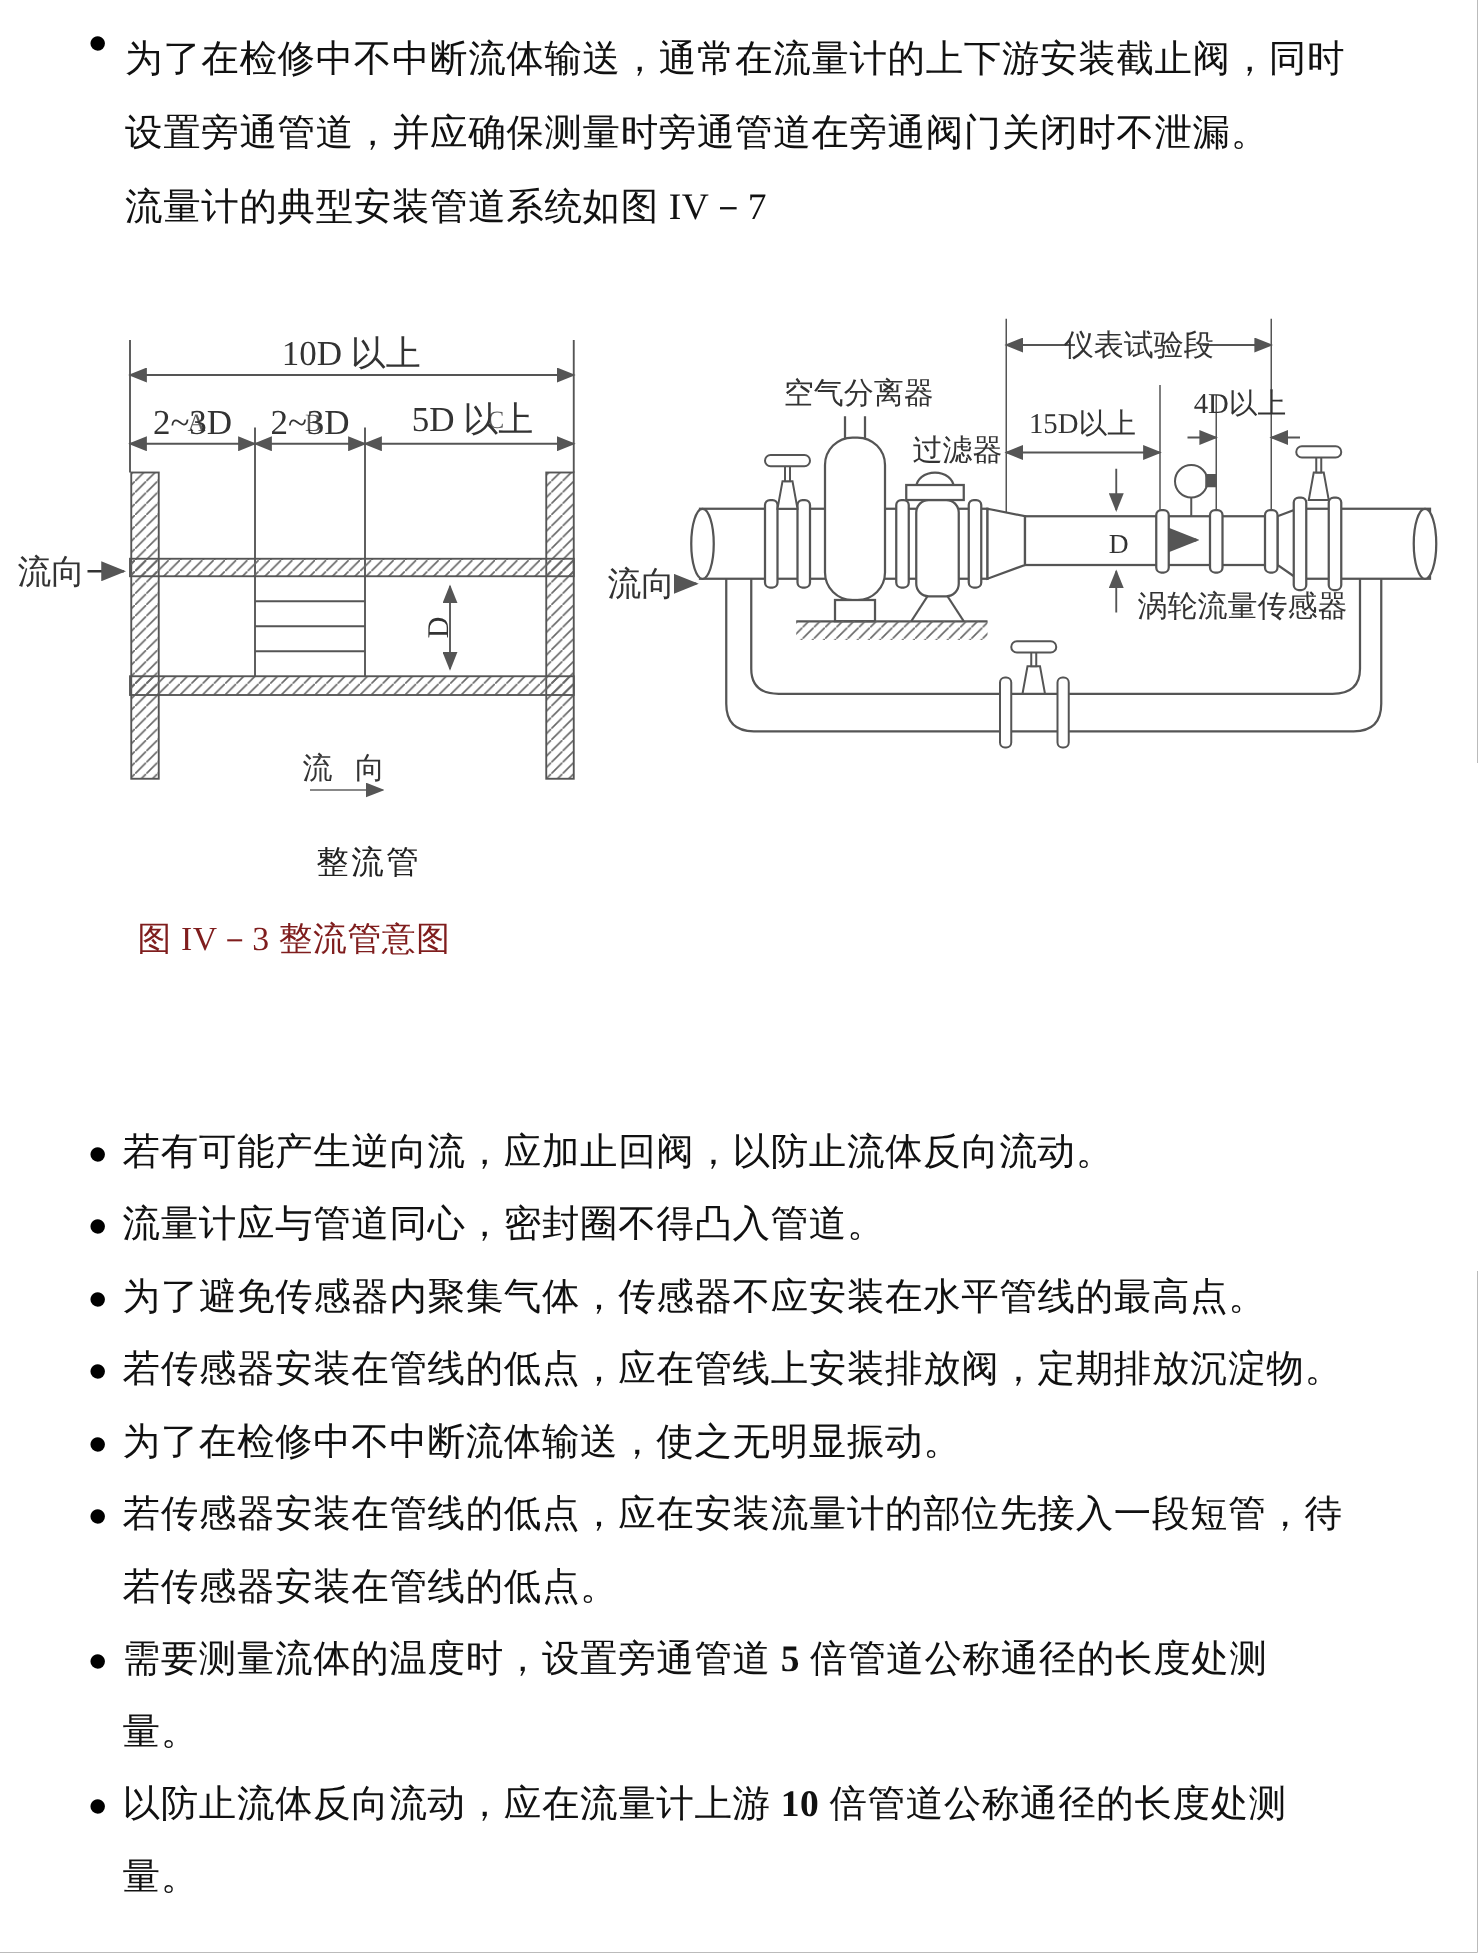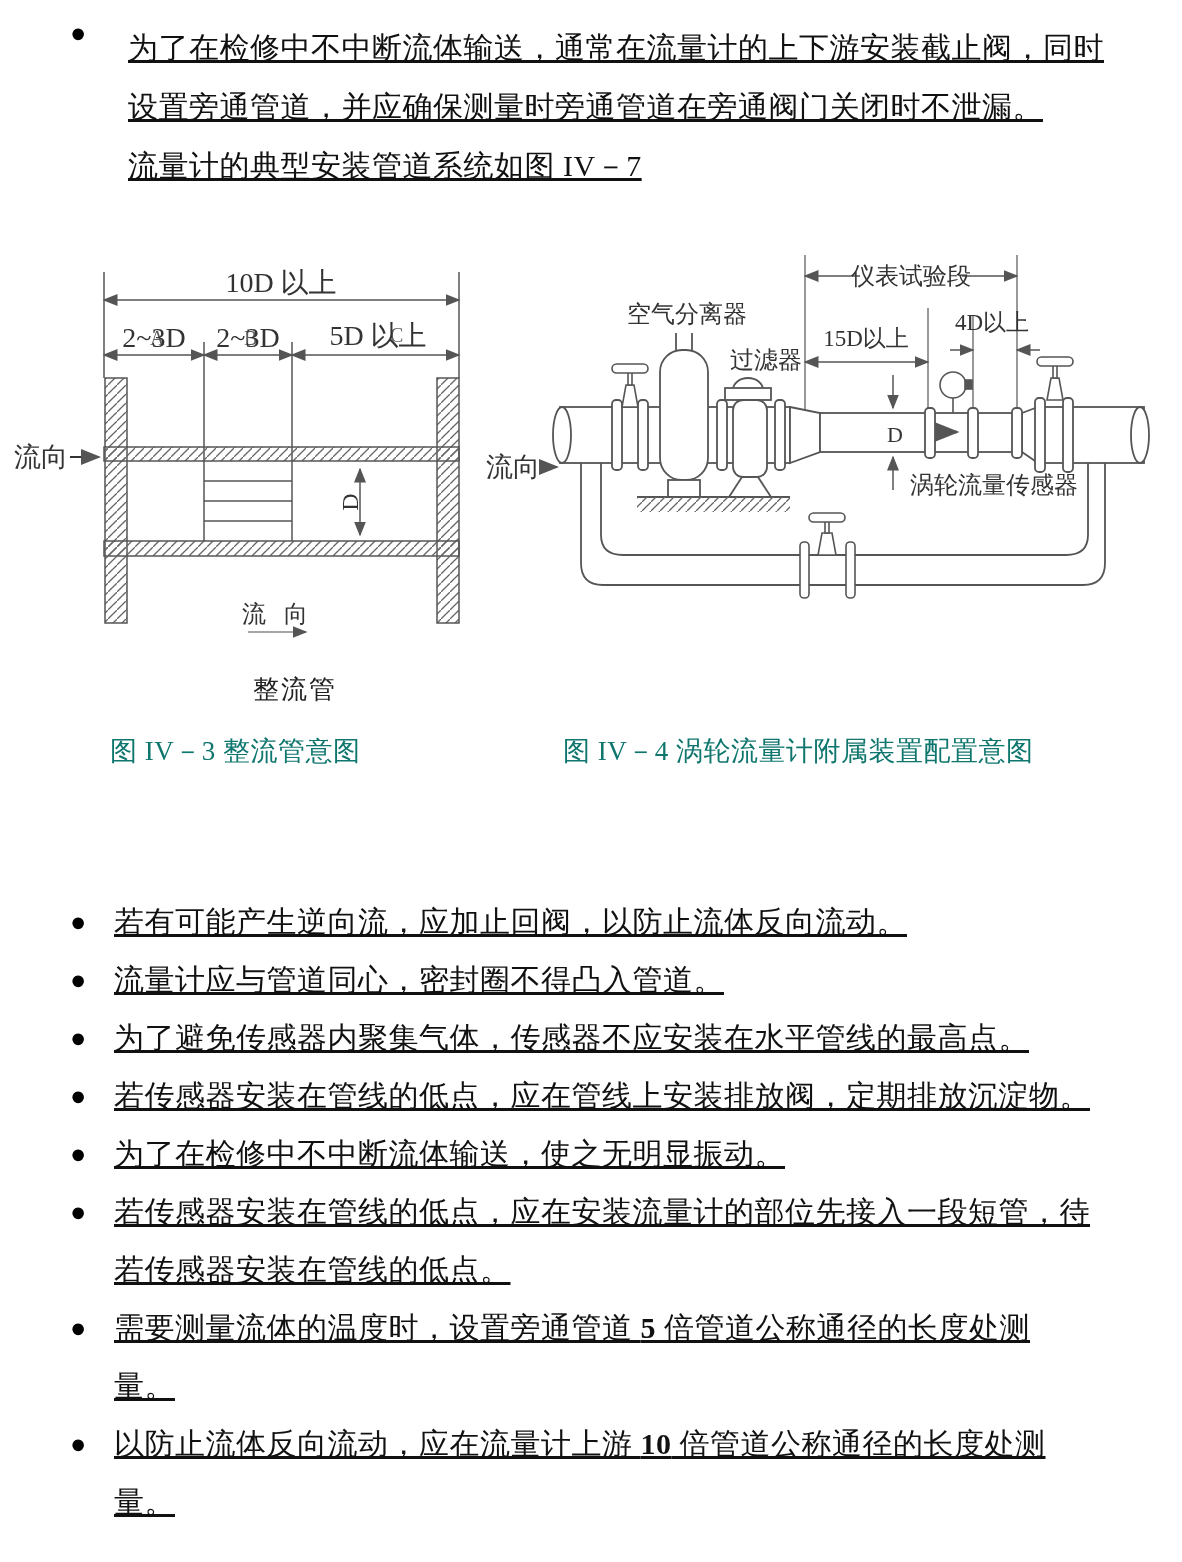--- a/index.html
+++ b/index.html
@@ -4,32 +4,32 @@
 <style>
   html,body{margin:0;padding:0;background:#888;}
   .page{
     position:relative;width:1182px;height:1562px;background:#ffffff;
     font-family:"Liberation Serif","DejaVu Serif",serif;color:#111;
     margin:0 auto;overflow:hidden;
   }
   
   .intro{position:absolute;left:70px;top:18px;}
   .intro .bline{height:59px;line-height:59px;font-size:30px;letter-spacing:0.5px;white-space:nowrap;}
-  .intro .btext{margin-left:58px;text-decoration:underline;}
+  .intro .btext{margin-left:30px;}
   .bullet-marker{position:absolute;left:0;top:0;width:40px;text-align:left;font-size:27px;color:#000;}
   
   .blist{position:absolute;left:70px;top:893px;}
   .bitem{position:relative;}
-  .bitem .bline{height:58px;line-height:58px;font-size:30px;letter-spacing:0.5px;white-space:nowrap;margin-left:44px;text-decoration:underline;}
+  .bitem .bline{height:58px;line-height:58px;font-size:30px;letter-spacing:0.5px;white-space:nowrap;margin-left:28px;}
   .bitem .bullet-marker{height:58px;line-height:58px;}
   .bnum{font-weight:bold;font-family:"Liberation Serif",serif;}
   
   .fig-svg{position:absolute;}
   svg text{font-family:"Liberation Serif","DejaVu Serif",serif;fill:#333;}
-  .caption{position:absolute;font-size:27px;color:#0f766e;white-space:nowrap;letter-spacing:0.5px;}
+  .caption{position:absolute;font-size:27px;color:#7f1d1d;white-space:nowrap;letter-spacing:0.5px;}
   .subcaption{position:absolute;font-size:26px;color:#222;white-space:nowrap;letter-spacing:2px;text-align:right;}
 </style>
 </head>
 <body>
 
 <div class="page">
 
   <div class="intro">
     <span class="bullet-marker">●</span>
     <div class="btext">
@@ -220,21 +220,20 @@
     <text x="286" y="118" font-size="24" text-anchor="middle" fill="#444">过滤器</text>
     <text x="430" y="243" font-size="24" fill="#444">涡轮流量传感器</text>
     <g>
       <text x="6" y="226" font-size="27" fill="#1a1a1a">流向</text>
       <line x1="60" y1="217" x2="77" y2="217" stroke="#333" stroke-width="2" marker-end="url(#arr)"></line>
     </g>
   </svg>
 
   <div class="subcaption" style="left:253px;top:672px">整流管</div>
   <div class="caption" style="left:110px;top:733px">图 IV－3 整流管意图</div>
-  <div class="caption" style="left:563px;top:733px">图 IV－4 涡轮流量计附属装置配置意图</div>
 
   <div class="blist">
     <div class="bitem">
       <span class="bullet-marker">●</span>
       <div class="bline">若有可能产生逆向流，应加止回阀，以防止流体反向流动。</div>
     </div>
     <div class="bitem">
       <span class="bullet-marker">●</span>
       <div class="bline">流量计应与管道同心，密封圈不得凸入管道。</div>
     </div>

